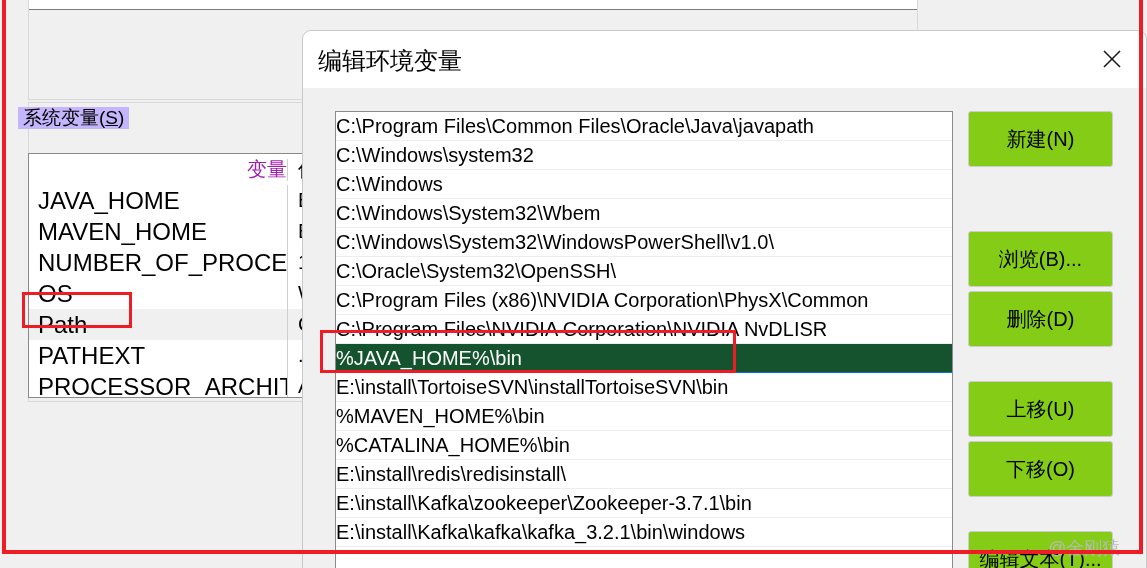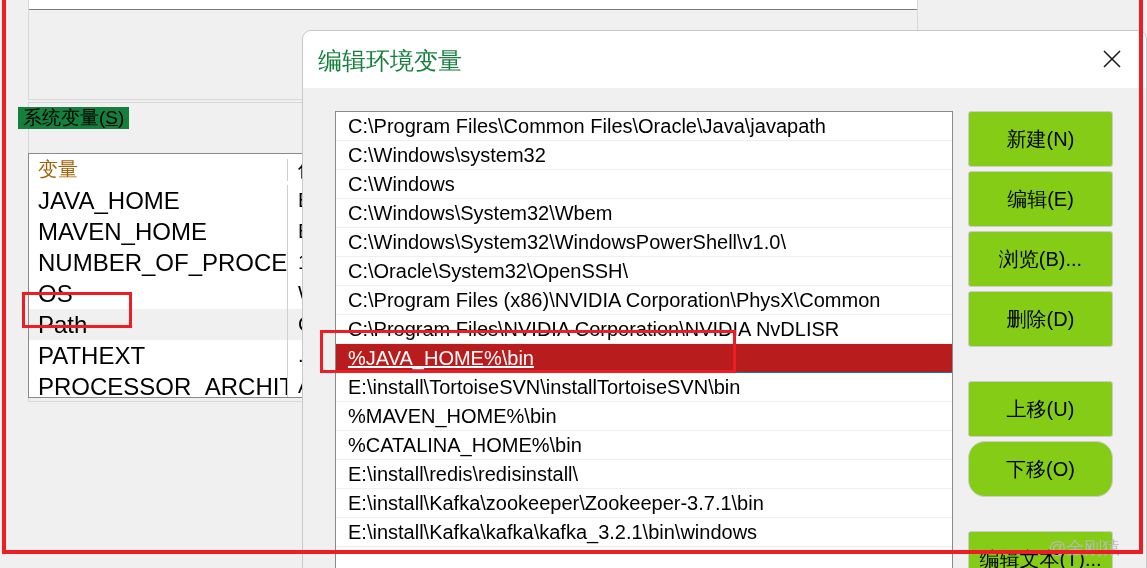--- a/index.html
+++ b/index.html
@@ -43,21 +43,21 @@
   #sys-group {
     position: absolute;
     left: 28px; top: 102px;
     width: 890px; height: 300px;
     border: 1px solid #d8d8d8;
     box-sizing: border-box;
   }
   #sys-group-title {
     position: absolute;
     left: 18px; top: 107px;
-    background: #15803d;
+    background: #c4b5fd;
     padding: 0 5px;
     font-size: 19px;
     color: #000;
     line-height: 22px;
     white-space: nowrap;
   }
   #sys-group-title u { text-decoration: underline; }
 
   #var-list {
     position: absolute;
@@ -71,22 +71,23 @@
   .var-header {
     display: flex;
     height: 31px;
     align-items: center;
     background: #ffffff;
   }
   .var-header .col-a {
     width: 258px;
     padding-left: 9px;
     font-size: 20px;
-    color: #a16207;
-    box-sizing: border-box;
+    color: #a21caf;
+    box-sizing: border-box;
+    text-align: right;
   }
   .var-header .col-sep {
     width: 1px; height: 22px;
     background: #cfcfcf;
   }
   .var-header .col-b {
     padding-left: 10px;
     font-size: 20px;
     color: #000;
   }
@@ -158,21 +159,21 @@
     position: relative;
     height: 57px;
     background: #ffffff;
     border-top-left-radius: 8px;
     border-top-right-radius: 8px;
   }
   #dialog-title {
     position: absolute;
     left: 15px; top: 14px;
     font-size: 24px;
-    color: #15803d;
+    color: #000000;
     white-space: nowrap;
   }
   #close-button {
     position: absolute;
     right: 0; top: 0;
     width: 68px; height: 56px;
     display: flex;
     align-items: center;
     justify-content: center;
     cursor: default;
@@ -184,34 +185,33 @@
     left: 32px; top: 80px;
     width: 618px; height: 458px;
     background: #ffffff;
     border: 1px solid #8a8a8a;
     box-sizing: border-box;
     overflow: hidden;
   }
   .path-row {
     height: 29px;
     line-height: 29px;
-    padding-left: 12px;
+    padding-left: 0;
     font-size: 20px;
     color: #000;
     border-bottom: 1px solid #eeeeee;
     white-space: nowrap;
     overflow: hidden;
     box-sizing: border-box;
     background: #ffffff;
   }
   .path-row.selected {
-    background: #b91c1c;
+    background: #14532d;
     color: #ffffff;
     border-bottom-color: #0078d7;
-    text-decoration: underline;
   }
 
   .dlg-button {
     position: absolute;
     width: 145px; height: 56px;
     background: #84cc16;
     border: 1px solid #cccccc;
     border-radius: 3px;
     box-sizing: border-box;
     font-size: 20px;
@@ -220,21 +220,21 @@
     align-items: center;
     justify-content: center;
     white-space: nowrap;
     cursor: default;
   }
   #btn-new     { left: 665px; top: 80px; }
   #btn-edit    { left: 665px; top: 140px; }
   #btn-browse  { left: 665px; top: 200px; }
   #btn-delete  { left: 665px; top: 260px; }
   #btn-moveup  { left: 665px; top: 350px; }
-  #btn-movedn  { left: 665px; top: 410px; border-radius: 17px; }
+  #btn-movedn  { left: 665px; top: 410px; }
   #btn-edittxt { left: 665px; top: 500px; }
 
   #watermark {
     position: absolute;
     left: 1048px; top: 536px;
     font-size: 18px;
     color: #b9b9b9;
     white-space: nowrap;
     z-index: 65;
     pointer-events: none;
@@ -323,21 +323,20 @@
     <div class="path-row selected">%JAVA_HOME%\bin</div>
     <div class="path-row">E:\install\TortoiseSVN\installTortoiseSVN\bin</div>
     <div class="path-row">%MAVEN_HOME%\bin</div>
     <div class="path-row">%CATALINA_HOME%\bin</div>
     <div class="path-row">E:\install\redis\redisinstall\</div>
     <div class="path-row">E:\install\Kafka\zookeeper\Zookeeper-3.7.1\bin</div>
     <div class="path-row">E:\install\Kafka\kafka\kafka_3.2.1\bin\windows</div>
   </div>
 
   <div class="dlg-button" id="btn-new">新建(N)</div>
-  <div class="dlg-button" id="btn-edit">编辑(E)</div>
   <div class="dlg-button" id="btn-browse">浏览(B)...</div>
   <div class="dlg-button" id="btn-delete">删除(D)</div>
   <div class="dlg-button" id="btn-moveup">上移(U)</div>
   <div class="dlg-button" id="btn-movedn">下移(O)</div>
   <div class="dlg-button" id="btn-edittxt">编辑文本(T)...</div>
 </div>
 
 <div class="anno-box" id="anno-path"></div>
 <div class="anno-box" id="anno-javahome"></div>
 <div id="anno-outer"></div>

